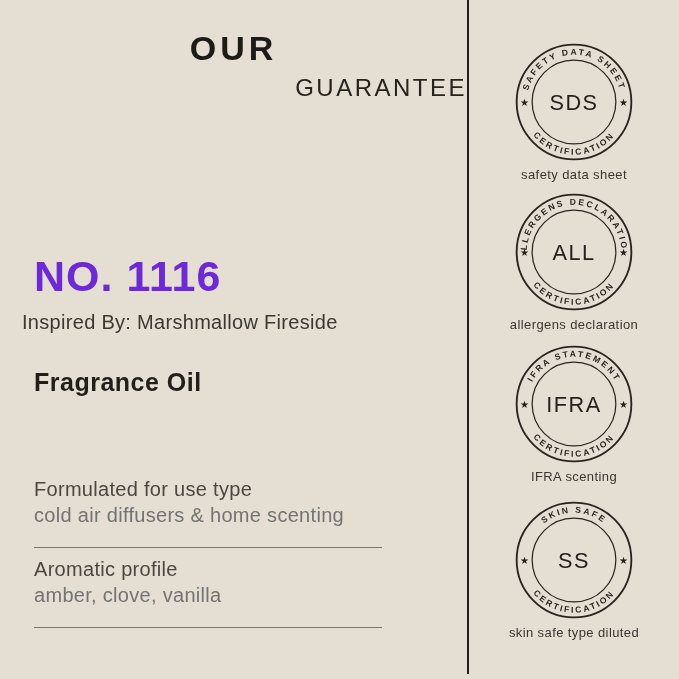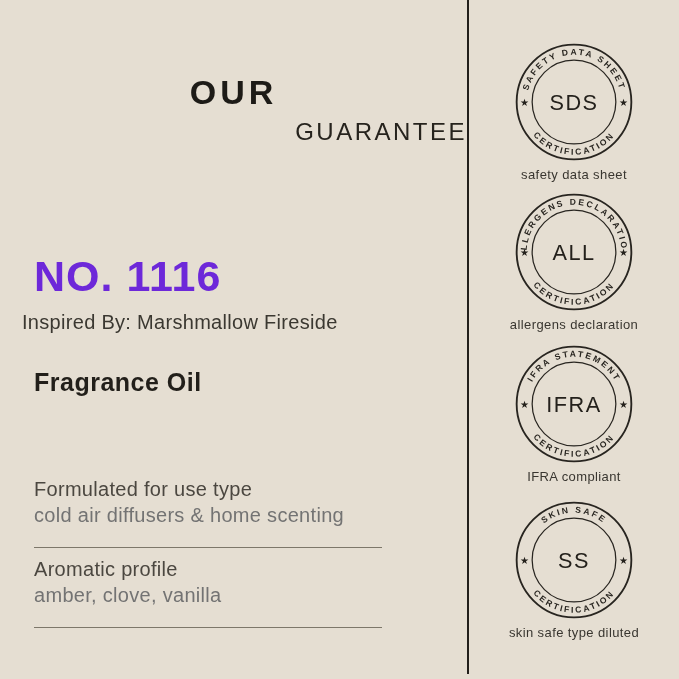--- a/index.html
+++ b/index.html
@@ -10,21 +10,21 @@
     height: 679px;
     background: #e5ded2;
     font-family: "Liberation Sans", sans-serif;
     color: #3b3831;
     overflow: hidden;
   }
 
   
   .left-col { position: absolute; top: 0; left: 0; width: 467px; height: 679px; }
 
-  .title-block { position: absolute; top: 28px; left: 0; width: 100%; text-align: center; color: #1d1b17; margin-top: 44px; }
+  .title-block { position: absolute; top: 28px; left: 0; width: 100%; text-align: center; color: #1d1b17; }
   .title-main { font-size: 34px; font-weight: 700; letter-spacing: 4px; line-height: 1.2; }
   .title-sub  { font-size: 24px; font-weight: 500; letter-spacing: 2.5px; margin-top: 5px; color: #26231d; text-align: right; }
 
   .free-of          { position: absolute; top: 220px; left: 34px; font-size: 20px; letter-spacing: 0.3px; color: #3b3831; }
   .fragrance-number { position: absolute; top: 255px; left: 34px; font-size: 43px; font-weight: 700; line-height: 1; letter-spacing: 1px; color: #6d28d9; }
   .inspired         { position: absolute; top: 311px; left: 22px; font-size: 20px; letter-spacing: 0.3px; color: #3b3831; }
   .product-type     { position: absolute; top: 368px; left: 34px; font-size: 25px; font-weight: 700; letter-spacing: 0.5px; color: #221f1a; }
 
   .pair-block { position: absolute; left: 34px; width: 348px; border-bottom: 1.5px solid #7d776a; padding-bottom: 19px; font-size: 20px; line-height: 26px; letter-spacing: 0.3px; margin-top: 44px; }
   .use-block   { top: 432px; }
@@ -145,21 +145,21 @@
       <circle class="ring-outer" cx="80" cy="80" r="74"></circle>
       <circle class="ring-inner" cx="80" cy="80" r="54"></circle>
       <path id="arcTop2" d="M 19 80 A 61 61 0 0 1 141 80" fill="none"></path>
       <path id="arcBot2" d="M 12 80 A 68 68 0 0 0 148 80" fill="none"></path>
       <text class="arc-text"><textPath href="#arcTop2" startOffset="50%">IFRA STATEMENT</textPath></text>
       <text class="arc-text"><textPath href="#arcBot2" startOffset="50%">CERTIFICATION</textPath></text>
       <text class="star" x="16" y="81">★</text>
       <text class="star" x="144" y="81">★</text>
       <text class="abbr" x="80" y="81">IFRA</text>
     </svg>
-    <div class="caption">IFRA compliant</div>
+    <div class="caption">IFRA scenting</div>
   </div>
 
   <div class="badge b3">
     <svg class="stamp" viewBox="0 0 160 160" width="124" height="124">
       <circle class="ring-outer" cx="80" cy="80" r="74"></circle>
       <circle class="ring-inner" cx="80" cy="80" r="54"></circle>
       <path id="arcTop3" d="M 19 80 A 61 61 0 0 1 141 80" fill="none"></path>
       <path id="arcBot3" d="M 12 80 A 68 68 0 0 0 148 80" fill="none"></path>
       <text class="arc-text"><textPath href="#arcTop3" startOffset="50%">SKIN SAFE</textPath></text>
       <text class="arc-text"><textPath href="#arcBot3" startOffset="50%">CERTIFICATION</textPath></text>

